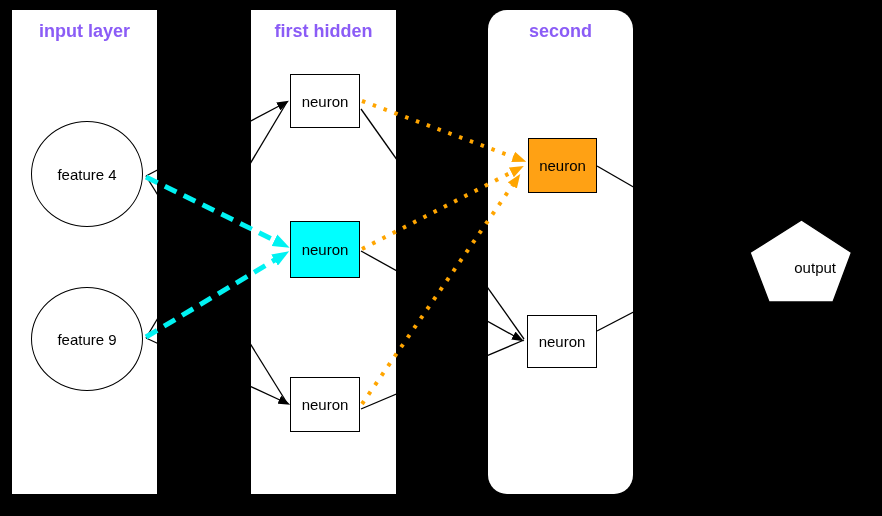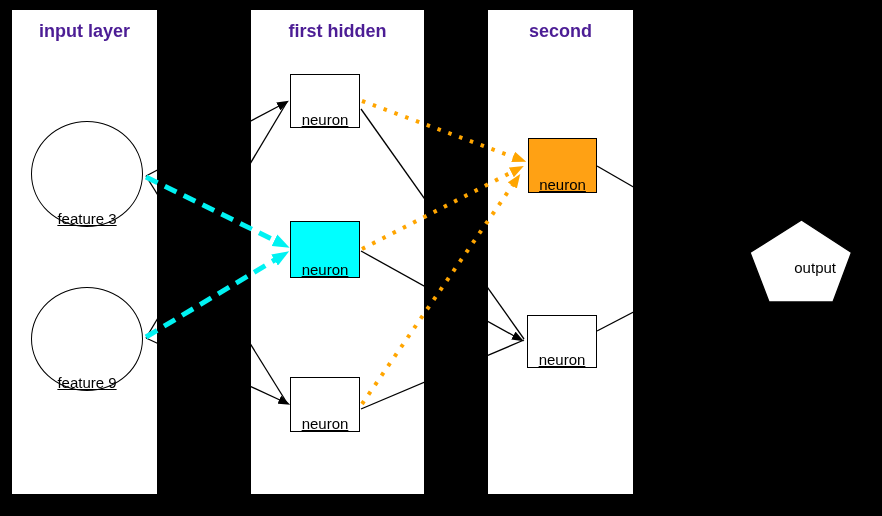--- a/index.html
+++ b/index.html
@@ -3,44 +3,44 @@
 <meta charset="utf-8">
 <style>
   html,body{margin:0;padding:0;background:#000;}
   .stage{
     position:relative;width:882px;height:516px;background:#000;overflow:hidden;
     font-family:"Liberation Sans", sans-serif;color:#000;
   }
   .panel{position:absolute;top:10px;height:484px;width:145px;background:#fff;}
   .panel-title{
     position:absolute;top:11px;left:0;right:0;text-align:center;
-    font-weight:bold;font-size:18px;line-height:21px;color:#4c1d95;
+    font-weight:bold;font-size:18px;line-height:21px;color:#8b5cf6;
   }
   .panel-title span{display:block;}
   svg.wires{position:absolute;left:0;top:0;z-index:2;}
   .node{
-    position:absolute;z-index:3;display:flex;align-items:flex-end;justify-content:center;
+    position:absolute;z-index:3;display:flex;align-items:center;justify-content:center;
     background:#fff;border:1.4px solid #000;box-sizing:border-box;
-    font-size:15px;line-height:15px;white-space:nowrap;text-decoration:underline;
+    font-size:15px;line-height:15px;white-space:nowrap;
   }
   .circle{border-radius:50%;}
   #node-feature-1{left:31px;top:121px;width:112px;height:106px;}
   #node-feature-2{left:31px;top:287px;width:112px;height:104px;}
   #node-h1-top{left:290px;top:74px;width:70px;height:54px;}
   #node-h1-mid{left:290px;top:221px;width:70px;height:57px;background:#00ffff;}
   #node-h1-bot{left:290px;top:377px;width:70px;height:55px;}
   #node-h2-top{left:528px;top:138px;width:69px;height:55px;background:#ffa114;}
   #node-h2-bot{left:527px;top:315px;width:70px;height:53px;}
   .pentagon-label{
     position:absolute;z-index:4;left:766px;top:260px;width:70px;text-align:right;
     font-size:15px;line-height:15px;
   }
   #panel-0{left:12px;}
-  #panel-1{left:251px;padding-left:28px;}
-  #panel-2{left:488px;}
+  #panel-1{left:251px;}
+  #panel-2{left:488px;border-radius:19px;}
   #panel-3{left:724px;}
 </style>
 </head>
 <body>
 
 <div class="stage">
 
   <div class="panel" id="panel-0">
     <div class="panel-title">
       <span>input layer</span>
@@ -91,21 +91,21 @@
     <g stroke="#ffa500" stroke-width="4" fill="none" stroke-dasharray="3.5 8">
       <line x1="362" y1="101" x2="516" y2="158" marker-end="url(#arrOrange)"></line>
       <line x1="362" y1="249" x2="514" y2="171" marker-end="url(#arrOrange)"></line>
       <line x1="362" y1="404" x2="514" y2="183" marker-end="url(#arrOrange)"></line>
     </g>
 
     <polygon points="801.5,220 851.5,252.5 833,302 769,302 750,252.5" fill="#ffffff" stroke="#000" stroke-width="1.4"></polygon>
   </svg>
 
   <div class="node circle" id="node-feature-1">
-    <span>feature 3</span>
+    <span>feature 4</span>
   </div>
   <div class="node circle" id="node-feature-2">
     <span>feature 9</span>
   </div>
   <div class="node" id="node-h1-top">
     <span>neuron</span>
   </div>
   <div class="node" id="node-h1-mid">
     <span>neuron</span>
   </div>

